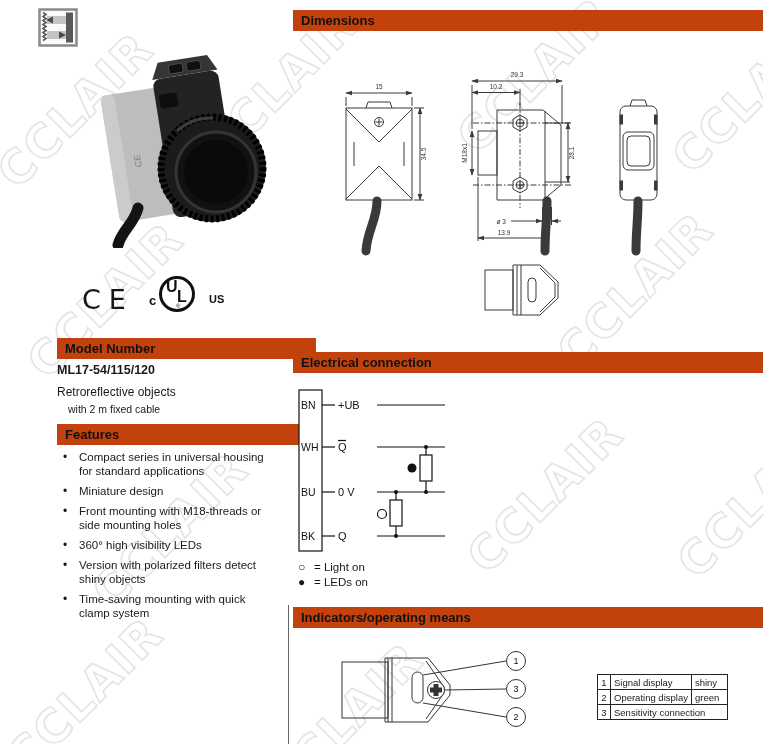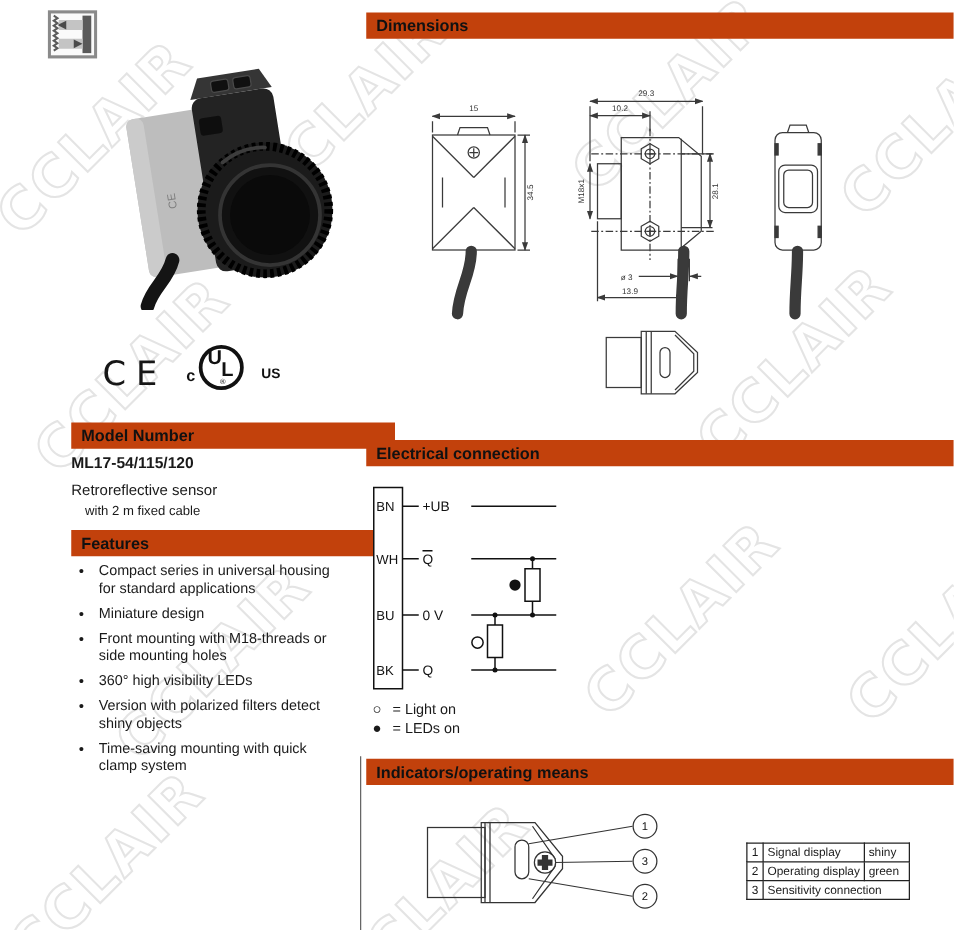--- a/index.html
+++ b/index.html
@@ -132,21 +132,21 @@
     <span class="ul-c">c</span>
     <span class="ul-circle"></span>
     <span class="ul-u">U</span>
     <span class="ul-l">L</span>
     <span class="ul-r">®</span>
     <span class="ul-us">US</span>
   </div>
 
   <div class="bar bar-left" style="top:338px">Model Number</div>
   <div class="z model-no">ML17-54/115/120</div>
-  <div class="z model-desc">Retroreflective sensor</div>
+  <div class="z model-desc">Retroreflective objects</div>
   <div class="z model-note">with 2 m fixed cable</div>
 
   <div class="bar bar-left" style="top:424px">Features</div>
   <ul class="z features-list">
     <li>Compact series in universal housing for standard applications</li>
     <li>Miniature design</li>
     <li>Front mounting with M18-threads or side mounting holes</li>
     <li>360° high visibility LEDs</li>
     <li>Version with polarized filters detect shiny objects</li>
     <li>Time-saving mounting with quick clamp system</li>

